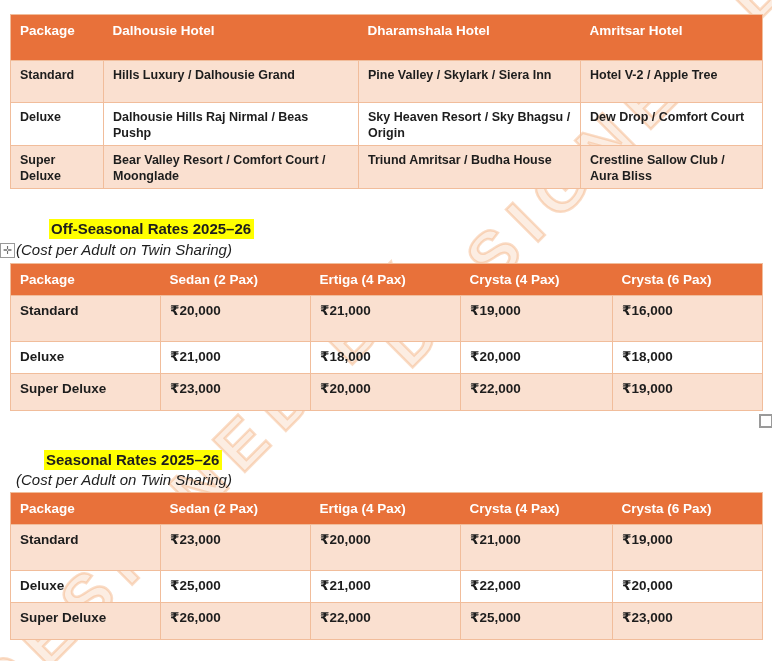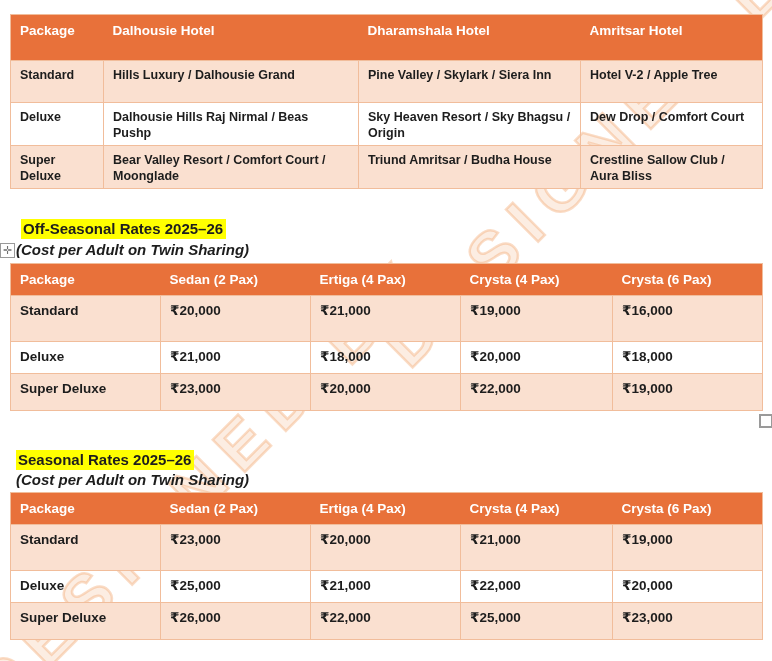--- a/index.html
+++ b/index.html
@@ -30,22 +30,22 @@
   .rates thead tr{height:32px;}
   .rates tbody tr:nth-child(1){height:46px;}
   .rates tbody tr:nth-child(2){height:32px;}
   .rates tbody tr:nth-child(3){height:37px;}
   .off-tbl{top:263px;}
   .sea-tbl{top:492px;}
   .nw{white-space:nowrap;overflow:hidden;}
 
   
   .hl-title{position:absolute;z-index:2;font-size:15px;font-weight:700;}
-  .hl-title .hl{background:#FFFF00;padding:1px 3px 2px 2px;}
-  .sub{position:absolute;z-index:2;font-size:15px;font-weight:700;font-style:italic;}
+  .hl-title .hl{background:#FFFF00;padding:1px 3px 2px 2px;margin-left:28px;}
+  .sub{position:absolute;z-index:2;font-size:15px;font-weight:400;font-style:italic;}
   .t-off{top:220px;left:21px;}
   .s-off{top:241px;left:16px;}
   .t-sea{top:451px;left:16px;}
   .s-sea{top:471px;left:16px;}
 
   
   .anchor{position:absolute;left:0;top:243px;width:13px;height:13px;border:1px solid #9a9a9a;background:#fff;
           z-index:2;color:#6f6f6f;font-size:11px;line-height:12px;text-align:center;font-weight:400;cursor:move;}
   .resize{position:absolute;left:759px;top:414px;width:10px;height:10px;border:2px solid #9a9a9a;background:#fff;z-index:2;cursor:nwse-resize;}
 </style>

